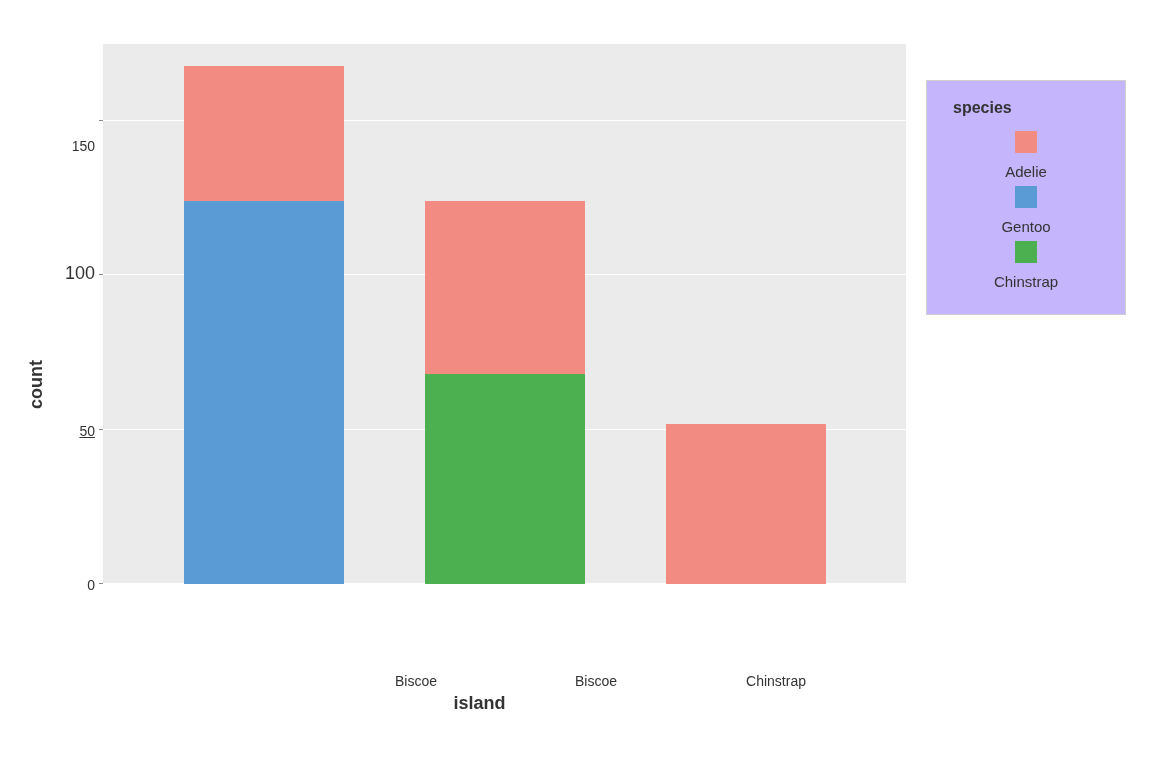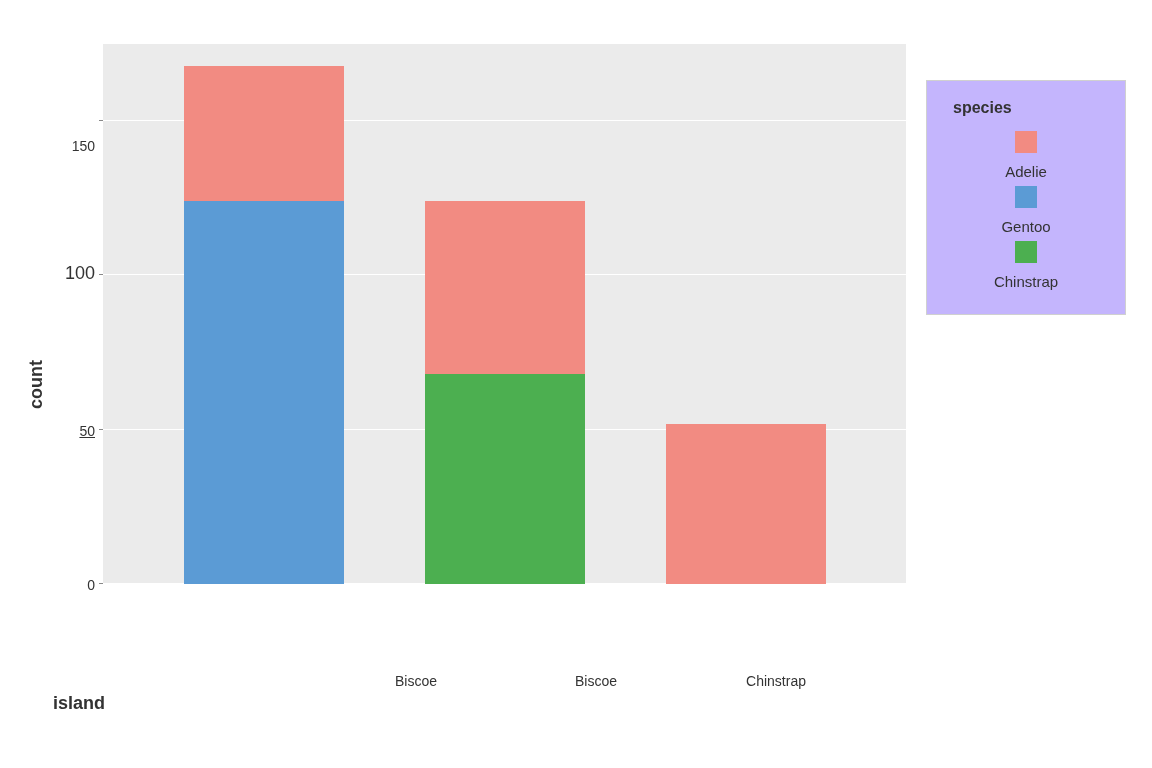--- a/index.html
+++ b/index.html
@@ -105,21 +105,21 @@
       padding: 0 40px;
       padding-top: 6px;
     }
     .x-tick {
       width: 180px;
       text-align: center;
       font-size: 14px;
       color: #333;
     }
     .x-axis-label {
-      text-align: left;
+      text-align: center;
       font-size: 18px;
       font-weight: bold;
       color: #333;
       margin-top: 4px;
       padding-bottom: 10px;
     }
     .legend {
       width: 200px;
       background: #c4b5fd;
       border: 1px solid #d0d0d0;

